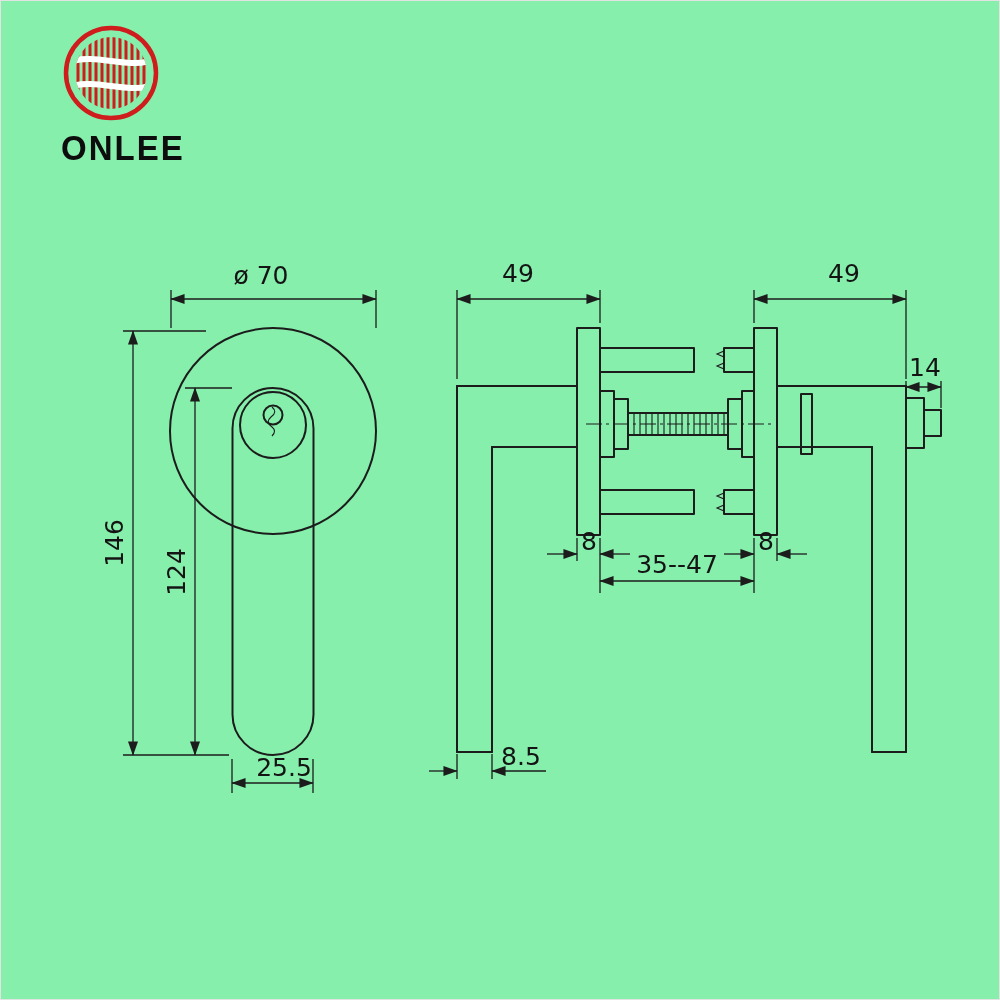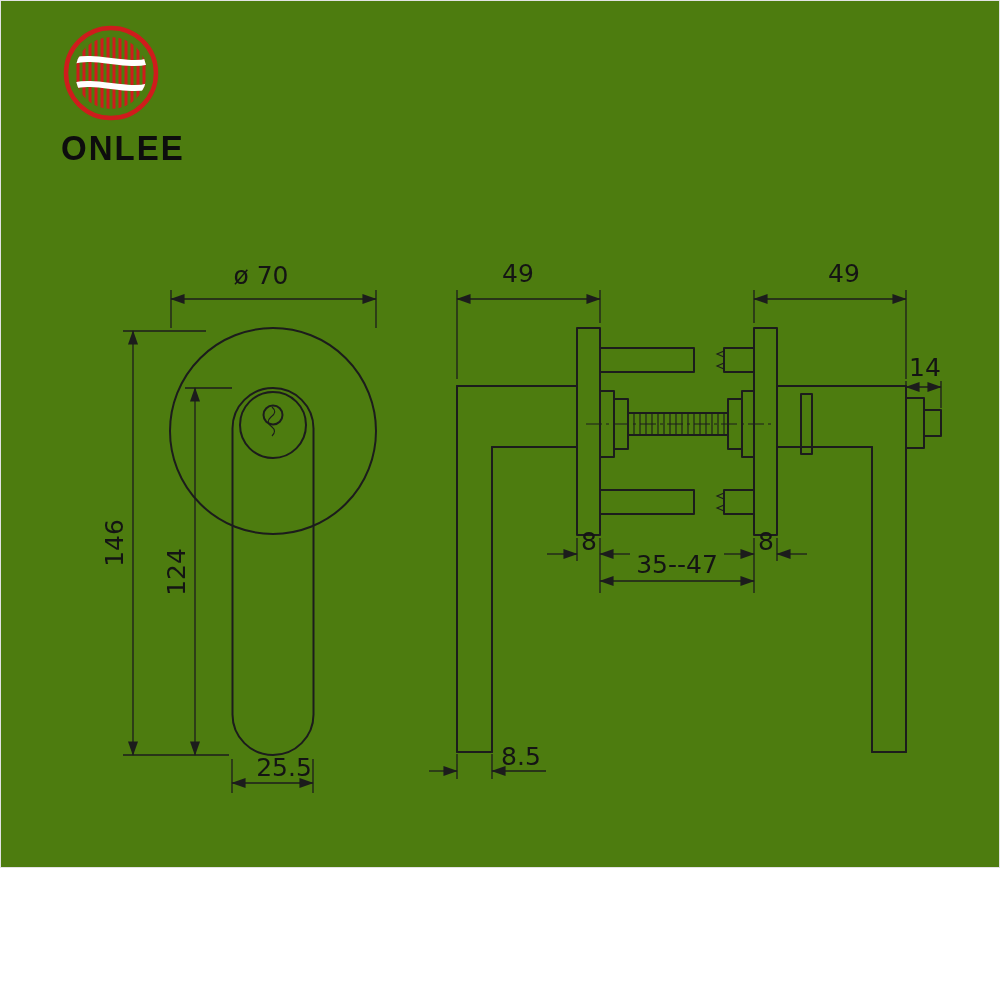--- a/index.html
+++ b/index.html
@@ -1,19 +1,19 @@
 <!DOCTYPE html>
 <html><head>
 <meta charset="utf-8">
 <style>
   html,body{margin:0;padding:0;background:#ffffff;}
   .page{
     position:relative;
-    width:1000px;height:868px;
-    background:#4d7c0f;
+    width:1000px;height:1000px;
+    background:#86efac;
     border:1px solid #e3e3e3;
     box-sizing:border-box;
     font-family:"DejaVu Sans", sans-serif;
     overflow:hidden;
   }
   .logo{
     position:absolute;left:60px;top:22px;width:120px;
   }
   .brand{
     font-family:"Liberation Sans", sans-serif;

